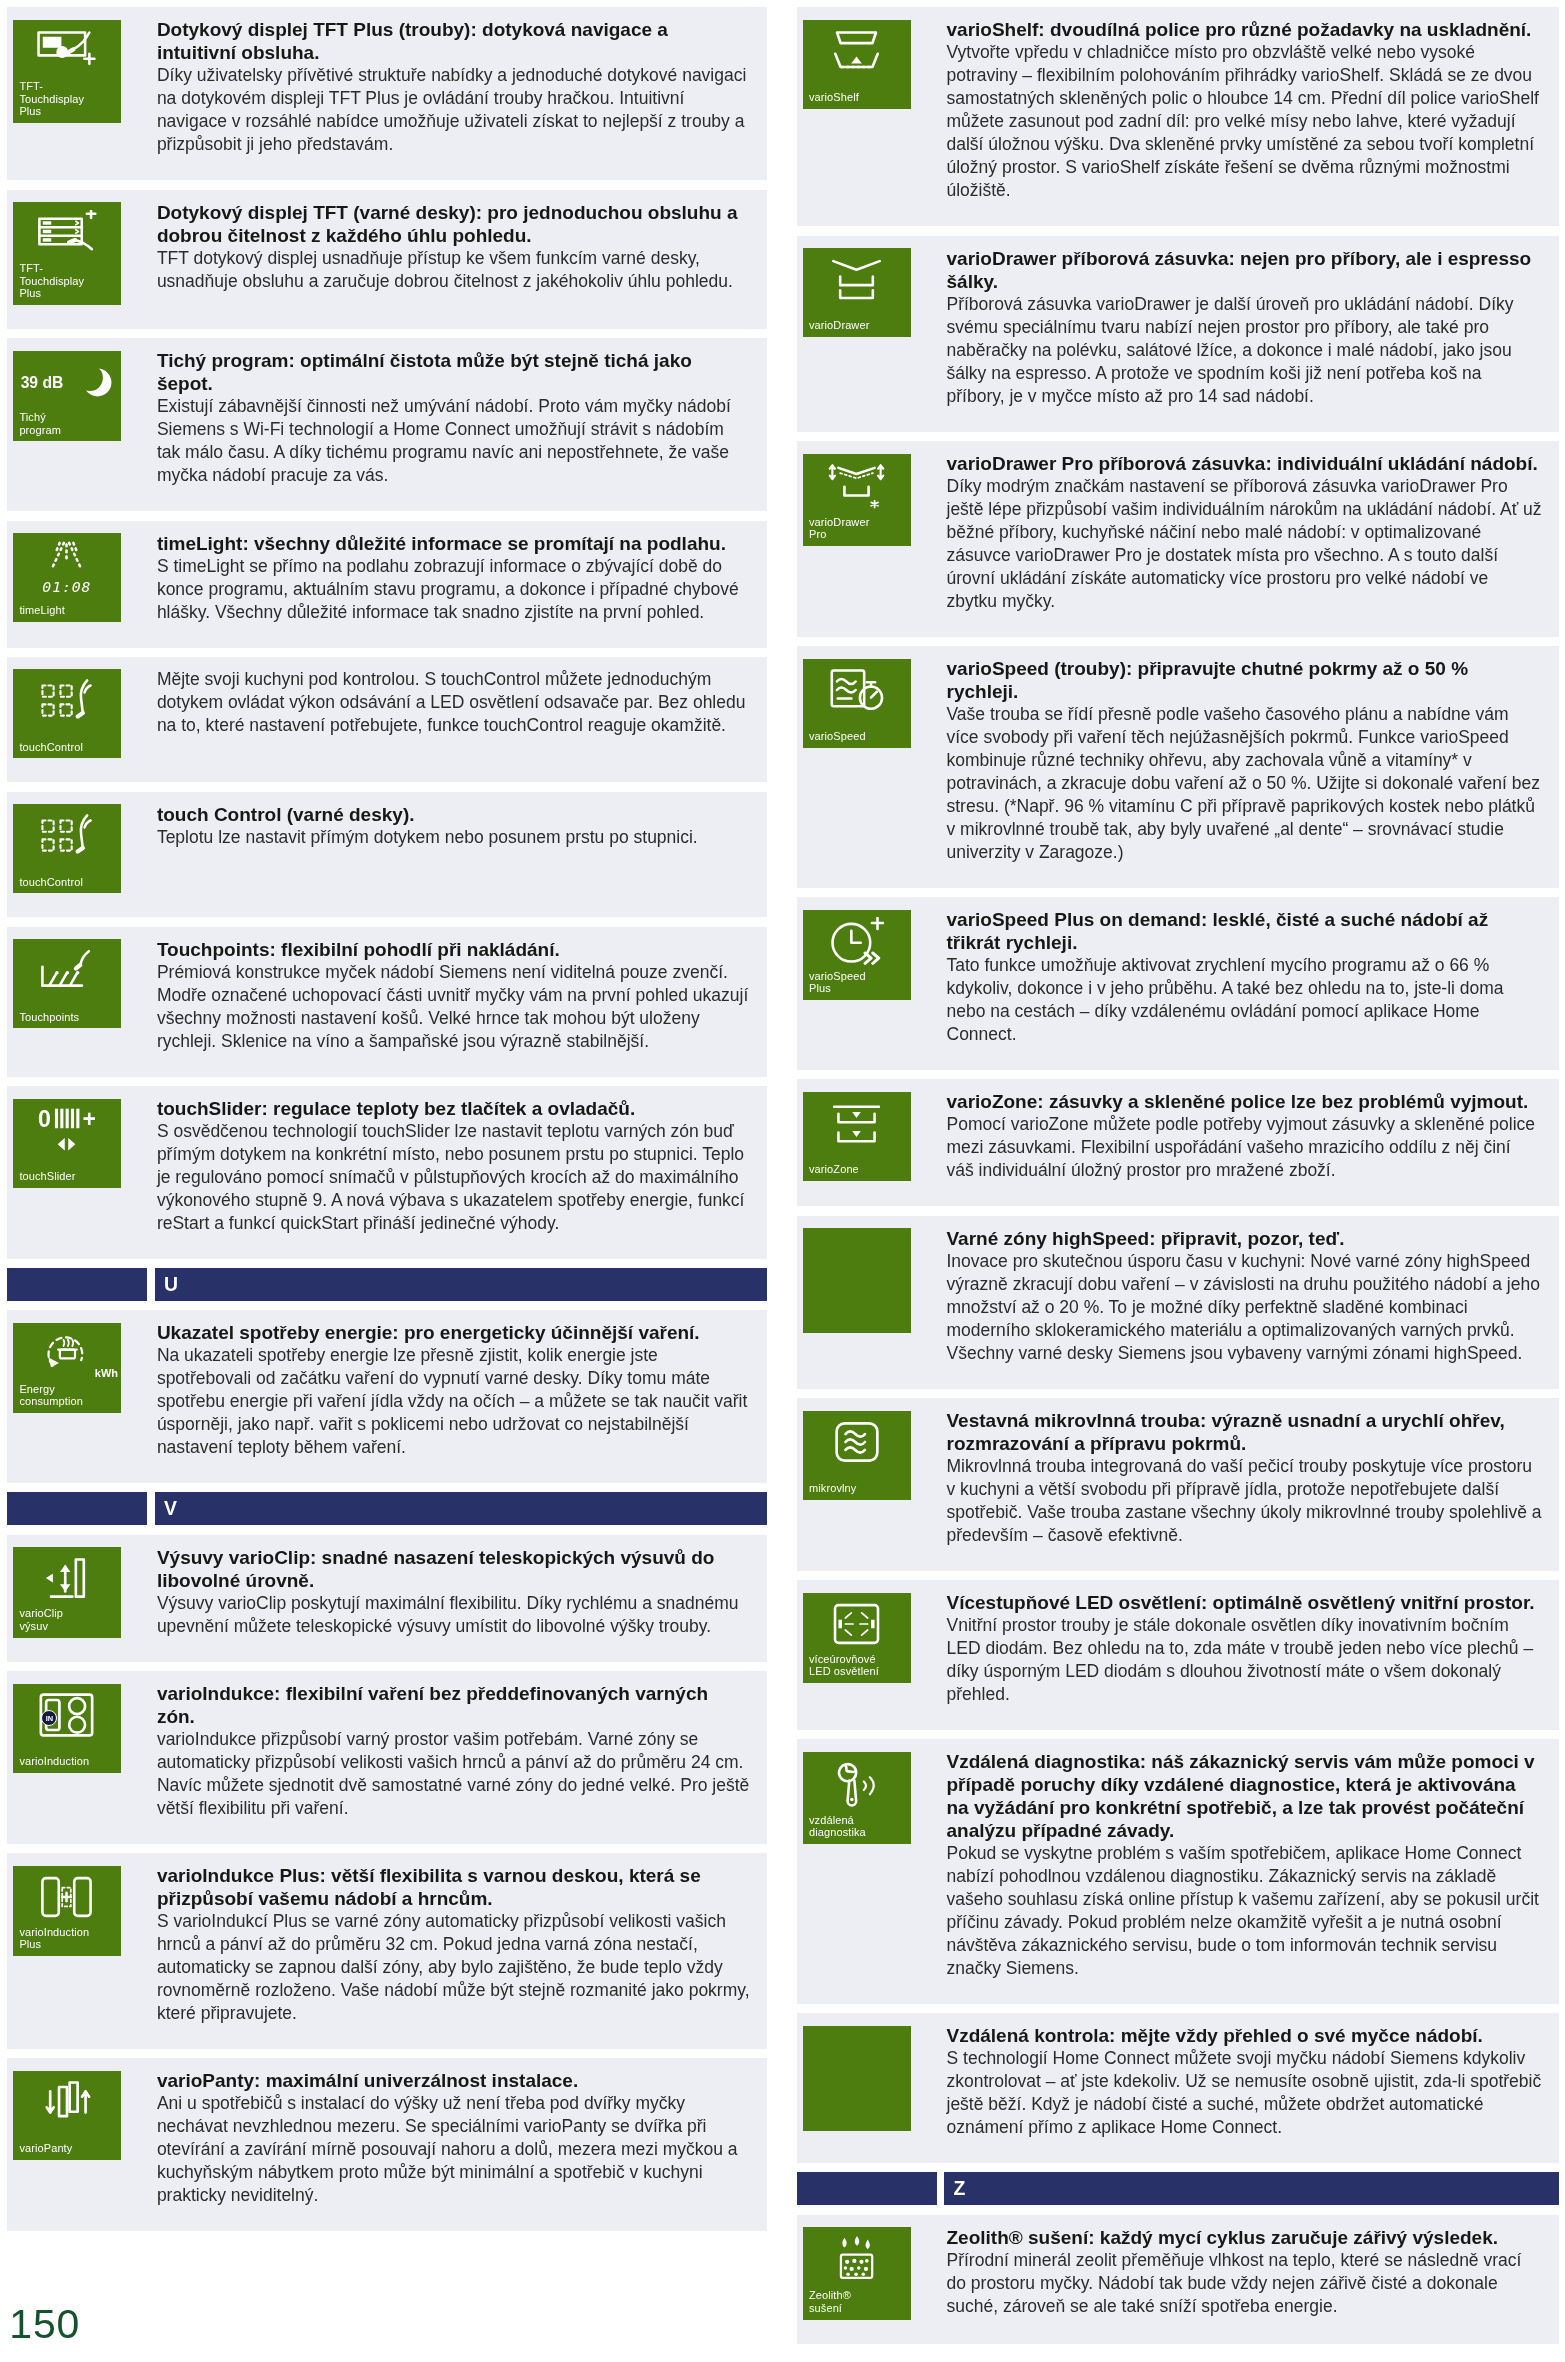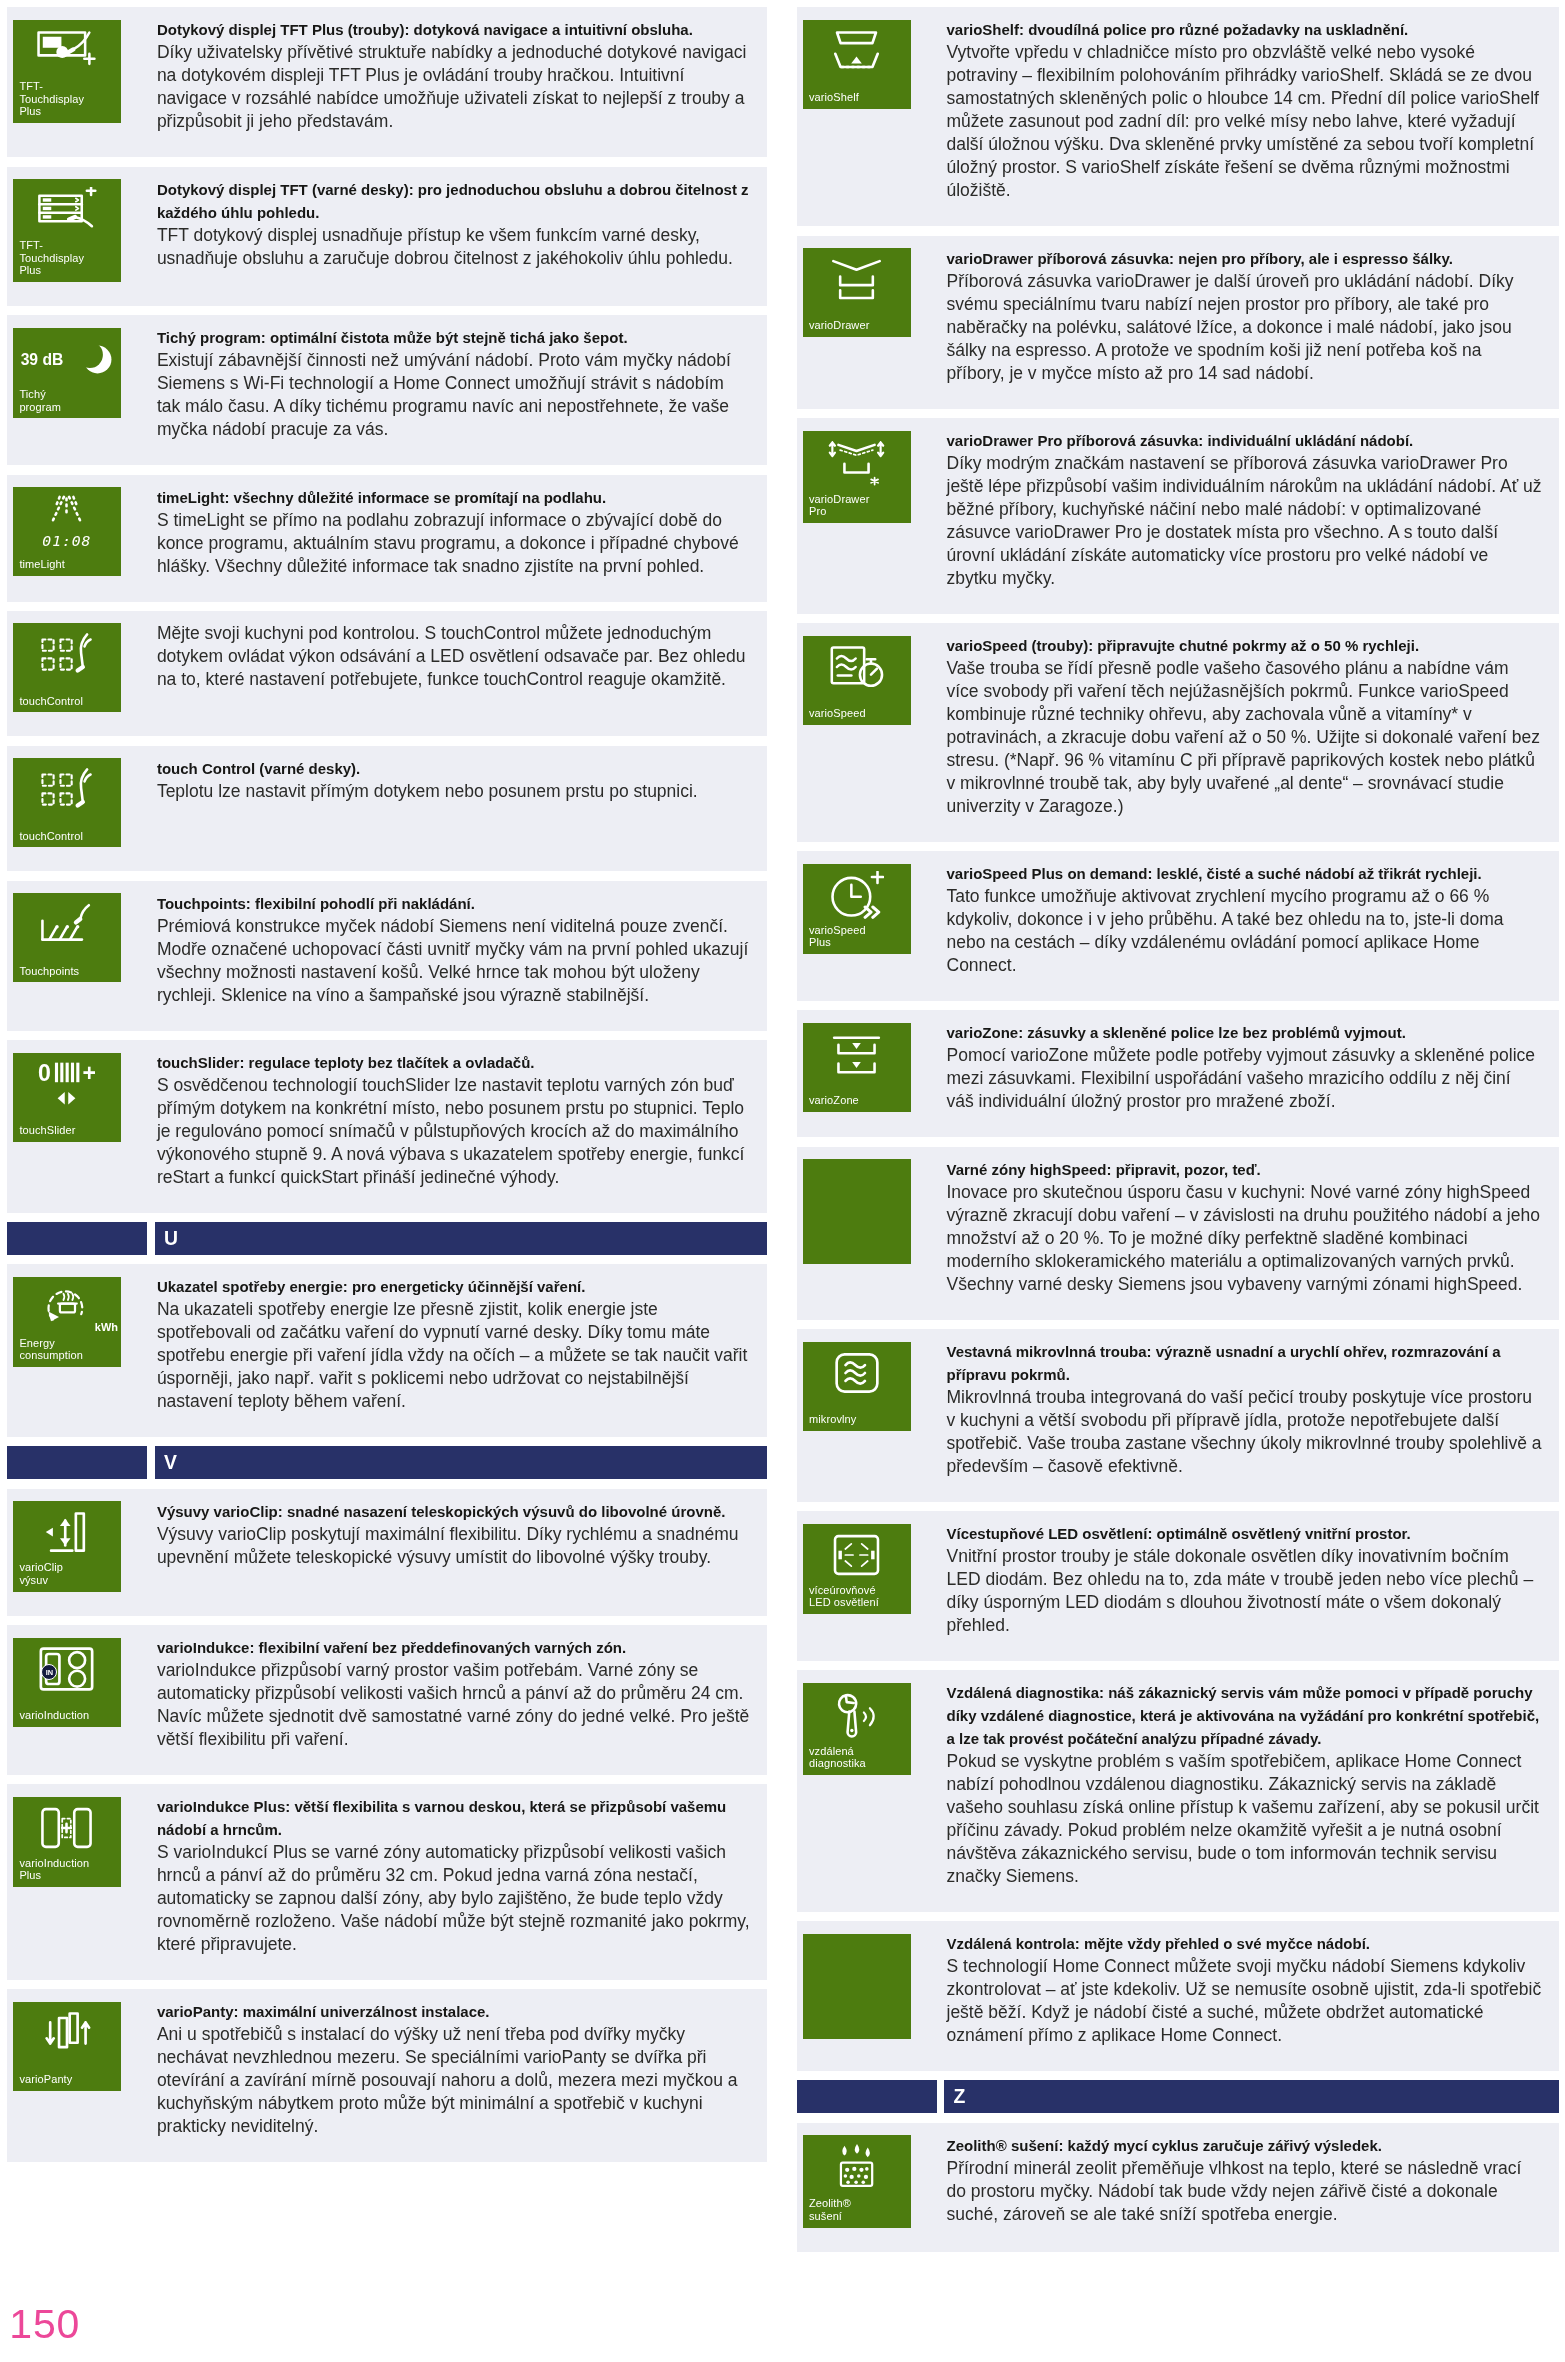--- a/index.html
+++ b/index.html
@@ -20,21 +20,21 @@
     padding:7.4px 6.5px 5.5px;box-sizing:border-box;display:flex;flex-direction:column;
   }
   .tile.plain{min-height:105px;}
   .glyph{position:relative;min-height:48px;display:flex;align-items:center;justify-content:center;gap:16px;}
   .glyph svg{display:block;}
   .tile-label{
     margin-top:auto;font-size:11px;line-height:1.13;white-space:pre-line;
     padding-top:4.6px;letter-spacing:0.1px;
   }
   .text{flex:1;min-width:0;}
-  .text h3{font-size:15px;line-height:23px;margin:0;font-weight:bold;color:#171715;}
+  .text h3{font-size:19px;line-height:23px;margin:0;font-weight:bold;color:#171715;}
   .text p{font-size:17.5px;line-height:23px;margin:0;color:#2b2b29;}
 
   .band{display:flex;gap:7.4px;height:33px;flex:0 0 33px;}
   .band .seg-icon{width:140px;flex:0 0 140px;background:#283168;}
   .band .seg-text{
     flex:1;background:#283168;color:#fff;font-size:19.4px;font-weight:bold;
     display:flex;align-items:center;padding-left:9.2px;
   }
 
   
@@ -48,21 +48,21 @@
     border:1.4px solid #fff;border-radius:50%;font-size:7.4px;font-weight:bold;
     display:flex;align-items:center;justify-content:center;background:#151b3e;
   }
   .glyph.timelight-icon{flex-direction:column;gap:10px;}
   .glyph .display{
     font-family:"DejaVu Sans Mono","Liberation Mono",monospace;
     font-style:italic;font-size:14.8px;letter-spacing:0.9px;line-height:1;
   }
   .pagenum{
     position:absolute;left:9.2px;top:2304px;font-size:41px;line-height:1;
-    color:#ec4899;letter-spacing:0.9px;
+    color:#14532d;letter-spacing:0.9px;
   }
 </style>
 </head>
 <body>
 
 <div class="page">
   <div class="col col-left">
       <section class="block">
         <div class="tile-wrap">
           <div class="tile">

